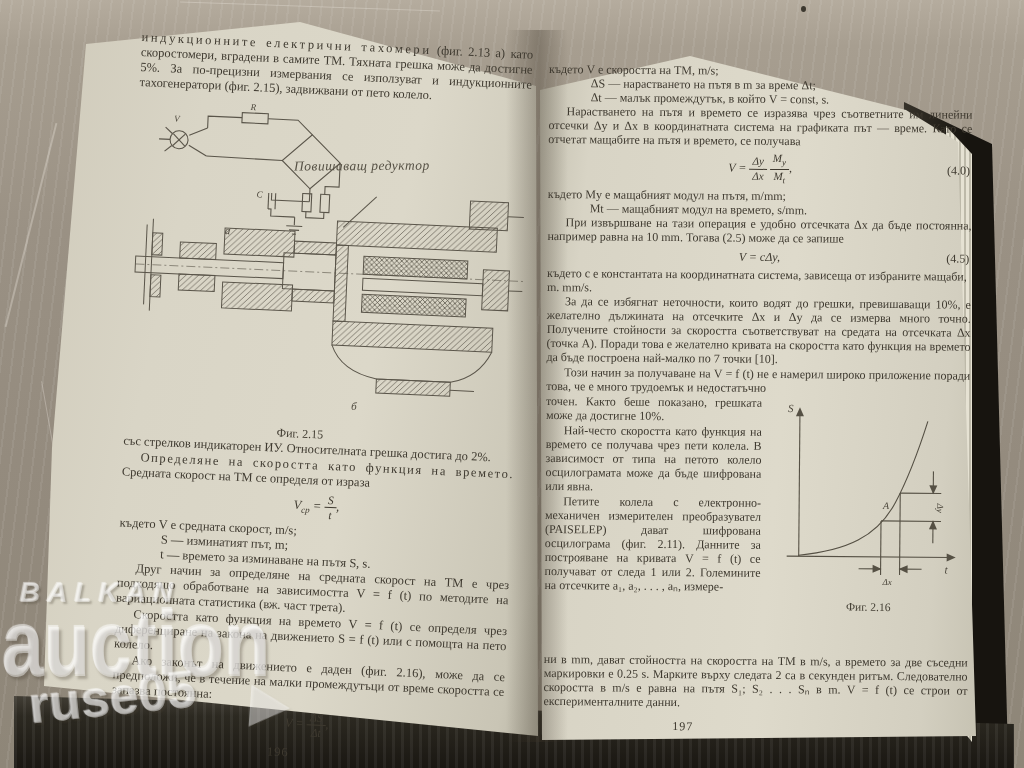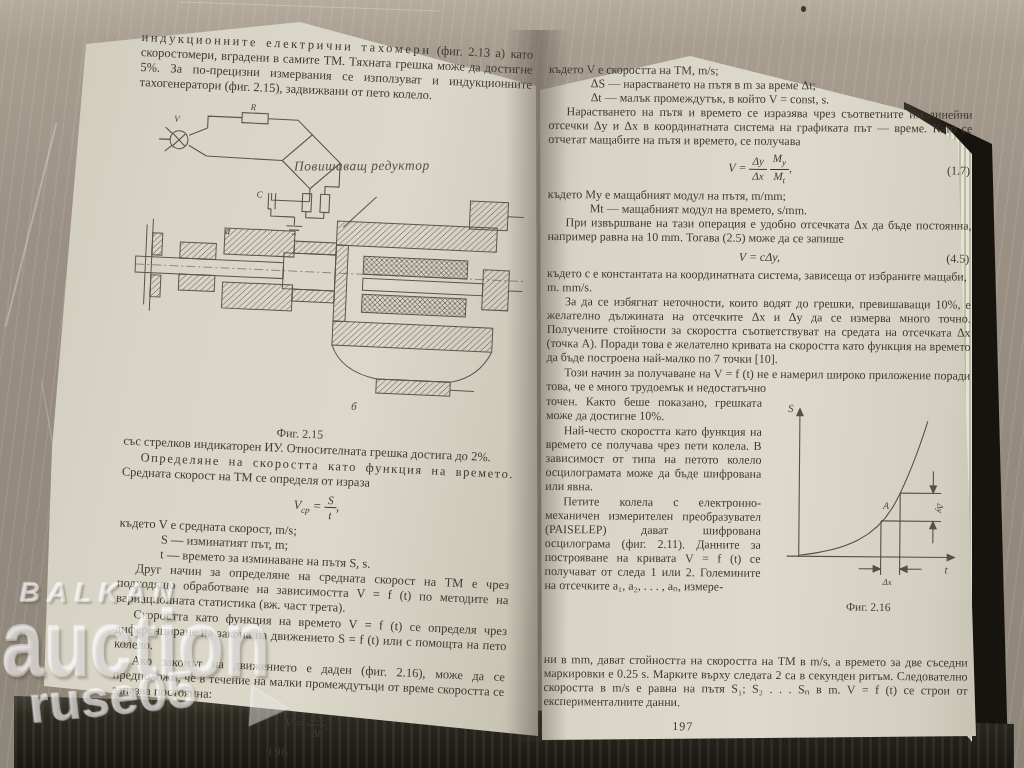--- a/index.html
+++ b/index.html
@@ -253,21 +253,21 @@
   <p class="def def-ind">ΔS — нарастването на пътя в m за време Δt;</p>
   <p class="def def-ind">Δt — малък промеждутък, в който V = const, s.</p>
 
   <p class="p">Нарастването на пътя и времето се изразява чрез съответните им линейни отсечки Δу и Δх в координатната система на графиката път — време. Като се отчетат мащабите на пътя и времето, се получава</p>
 
   <div class="formula">
     <span>V</span>
     <span>=</span>
     <span class="frac"><span class="fnum">Δy</span><span class="fden">Δx</span></span>
     <span class="frac"><span class="fnum"><span>M</span><sub>y</sub></span><span class="fden"><span>M</span><sub>t</sub></span></span><span>,</span>
-    <span class="ftag">(1.7)</span>
+    <span class="ftag">(4.0)</span>
   </div>
 
   <p class="def">където My е мащабният модул на пътя, m/mm;</p>
   <p class="def def-ind">Mt — мащабният модул на времето, s/mm.</p>
 
   <p class="p">При извършване на тази операция е удобно отсечката Δх да бъде постоянна, например равна на 10 mm. Тогава (2.5) може да се запише</p>
 
   <div class="formula">
     <span>V</span>
     <span>=</span>

